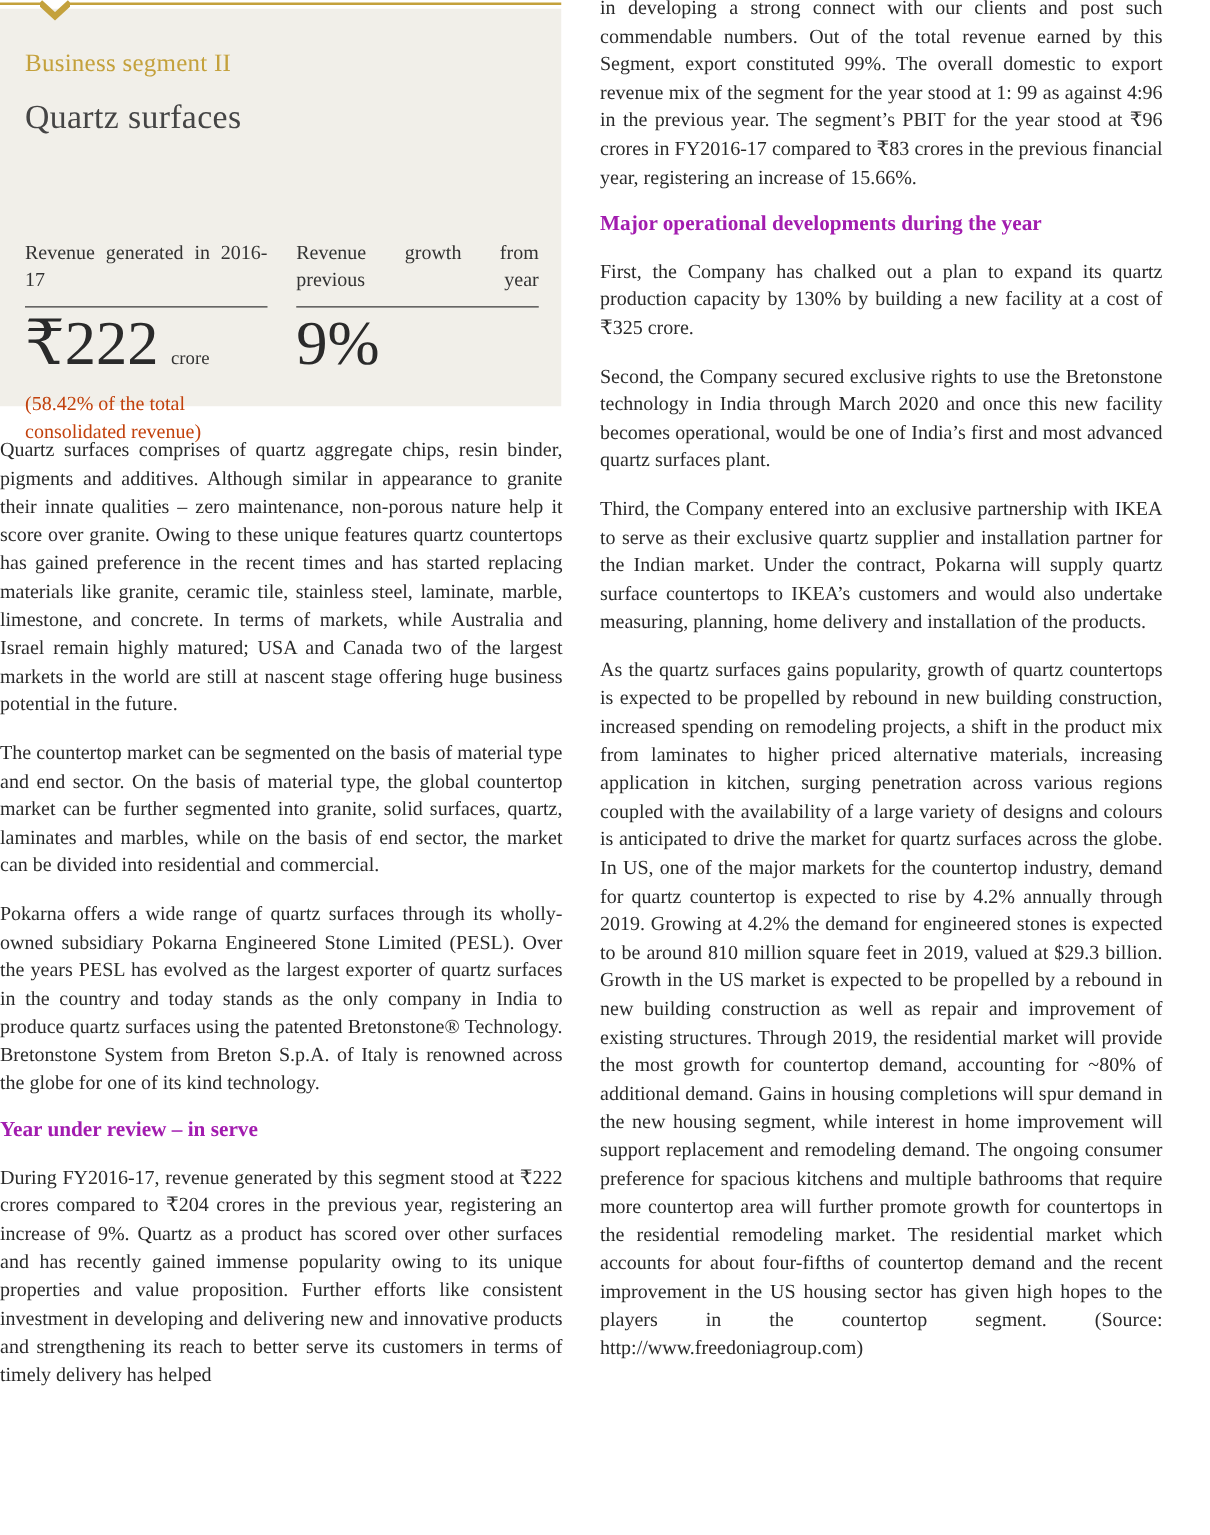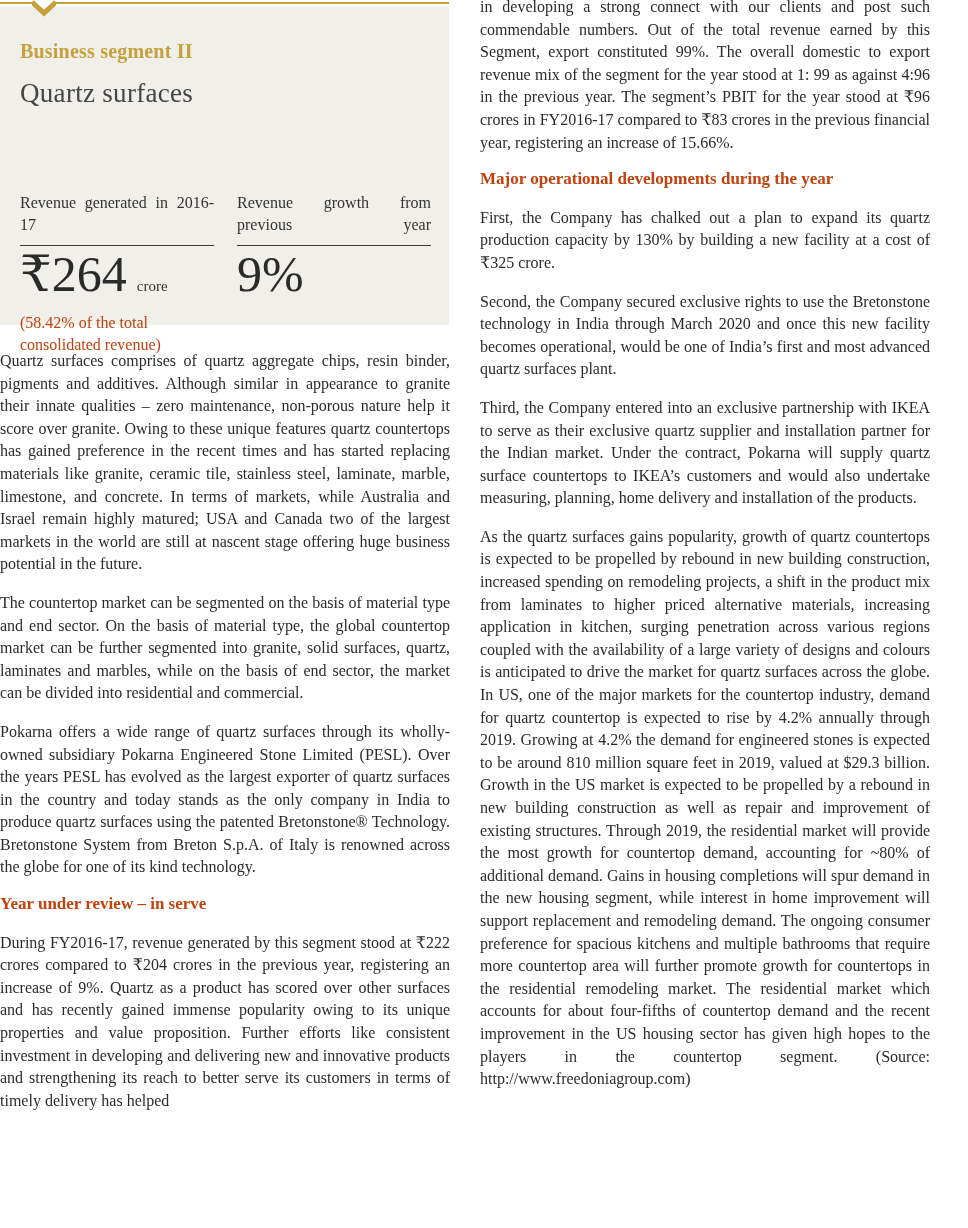--- a/index.html
+++ b/index.html
@@ -17,21 +17,21 @@
       background: #c4a13c;
     }
     .chevron-gap {
       position: absolute; left: 32px; top: 0; width: 24px; height: 6px; background: #fff;
     }
     .chevron {
       position: absolute; left: 32px; top: 0; width: 24px; height: 20px;
     }
     .eyebrow {
       position: absolute; left: 20px; top: 40px;
-      font-size: 20px; font-weight: bold; color: #c4a13c; letter-spacing: 0.2px; text-align: right;
+      font-size: 20px; font-weight: normal; color: #c4a13c; letter-spacing: 0.2px; text-align: right;
     }
     .title {
       position: absolute; left: 20px; top: 78px;
       font-size: 27px; font-weight: normal; color: #454545; letter-spacing: 0.3px;
     }
     .stat { position: absolute; top: 146px; width: 194px; margin-top: 46px; }
     .stat.s1 { left: 20px; }
     .stat.s2 { left: 237px; }
     .stat-label {
       font-size: 16px; line-height: 22px; height: 46px; color: #333; text-align: justify;
@@ -40,42 +40,42 @@
     .stat-rule { border-top: 1.5px solid #3a3a3a; margin-top: 7px; }
     .stat-value {
       font-size: 50px; line-height: 52px; color: #2a2a2a; margin-top: 2px; white-space: nowrap;
     }
     .stat-unit { font-size: 15px; margin-left: 10px; color: #333; }
     .stat-note { font-size: 16px; line-height: 22px; color: #c2410c; }
 
     .col { position: absolute; font-size: 16px; line-height: 22.6px; color: #2b2b2b; text-align: justify; }
     .col.left { left: 0; top: 350px; width: 450px; }
     .col.right { left: 480px; top: -4px; width: 450px; }
-    .col h3 { font-size: 17px; font-weight: bold; margin: 0 0 16px 0; color: #c2410c; }
+    .col h3 { font-size: 17px; font-weight: bold; margin: 0 0 16px 0; color: #a21caf; }
     .col p { margin: 0 0 16px 0; }
     .col p.tight { margin-bottom: 14px; }
   </style>
 </head>
 <body>
 
 <div class="panel"></div>
 <div class="top-rule"></div>
 <div class="chevron-gap"></div>
 <svg class="chevron" viewBox="0 0 24 20">
   <polyline points="0,2 12,13 24,2" fill="none" stroke="#c4a13c" stroke-width="5" stroke-linejoin="miter"></polyline>
 </svg>
 
 <div class="eyebrow">Business segment II</div>
 <div class="title">Quartz surfaces</div>
 
 <div class="stat s1">
   <div class="stat-label">Revenue generated in 2016-17</div>
   <div class="stat-rule"></div>
   <div class="stat-value">
-    <span>₹264</span><span class="stat-unit">crore</span>
+    <span>₹222</span><span class="stat-unit">crore</span>
   </div>
   <div class="stat-note">(58.42% of the total consolidated revenue)</div>
 </div>
 
 <div class="stat s2">
   <div class="stat-label just">Revenue growth from previous year</div>
   <div class="stat-rule"></div>
   <div class="stat-value">9%</div>
 </div>
 

